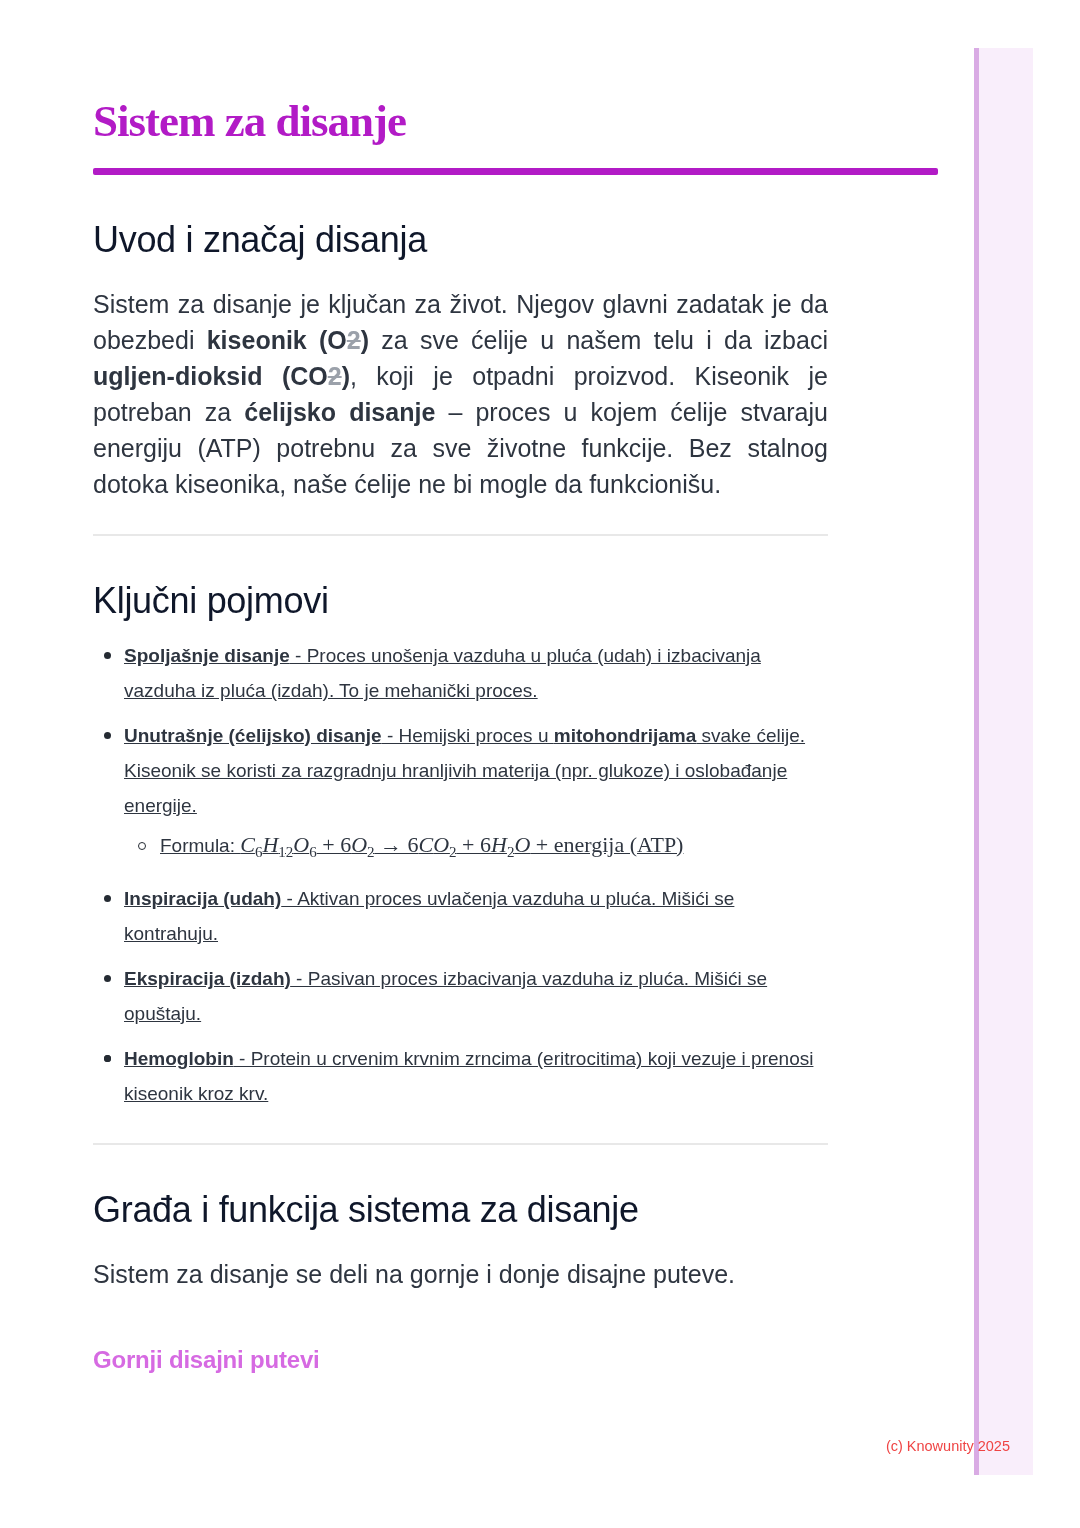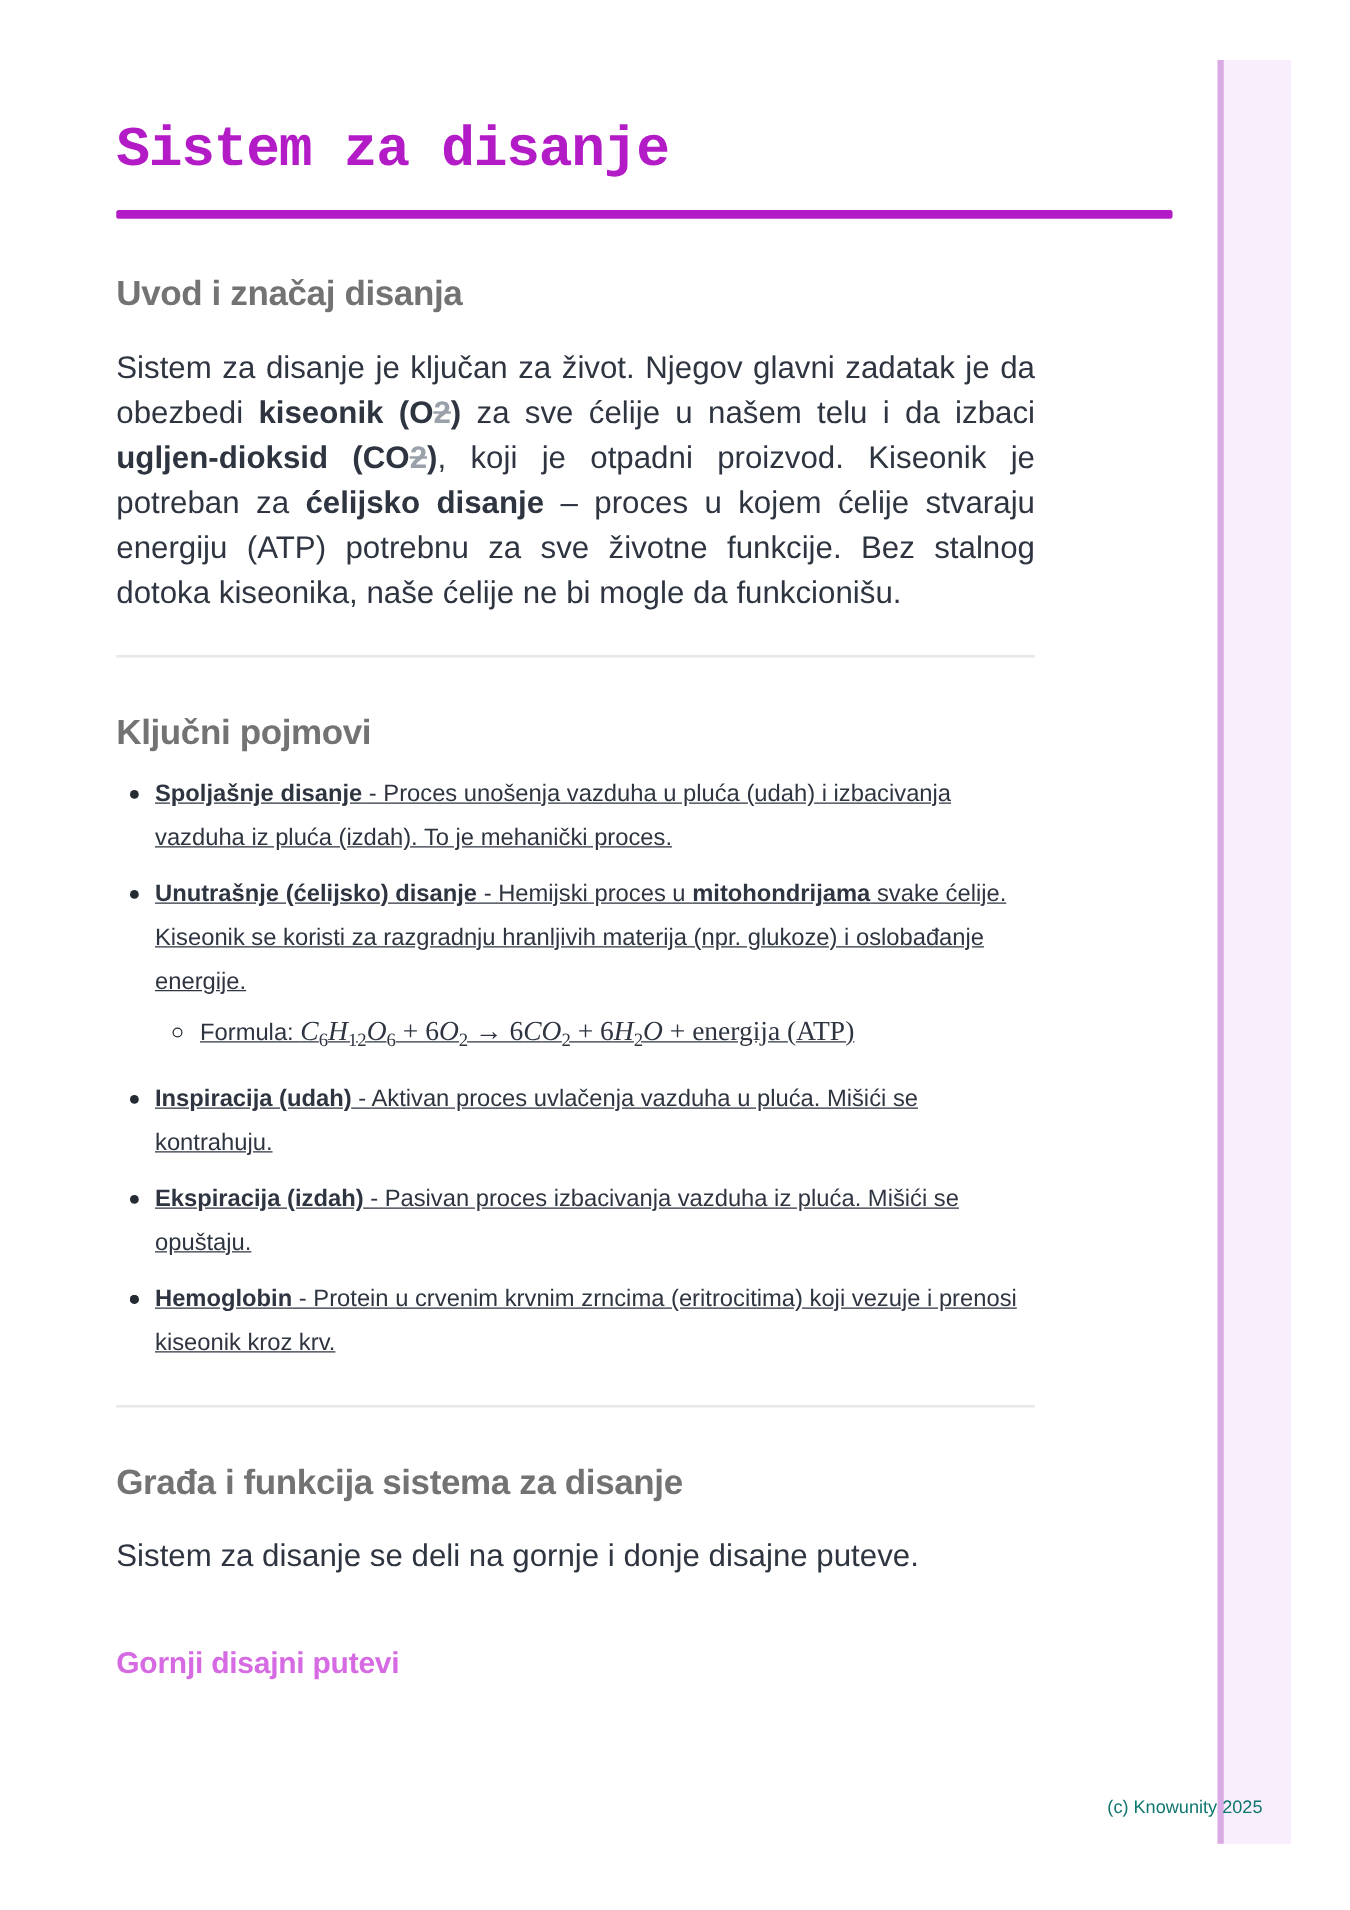--- a/index.html
+++ b/index.html
@@ -12,39 +12,39 @@
     color:#2e3540;
     overflow:hidden;
   }
   .content {
     position:absolute;
     left:93px; top:0;
     width:735px;
   }
   h1 {
     margin-top:94px;
-    font-family:Liberation Mono, monospace;
+    font-family:Liberation Serif, serif;
     font-size:45px;
     font-weight:800;
     letter-spacing:-1px;
     line-height:1.2;
     color:#b21bc6;
   }
   .title-rule {
     margin-top:20px;
     width:845px;
     height:7px;
     background:#b21bc6;
     border-radius:2px;
   }
   h2 {
     margin-top:44px;
-    font-size:28px;
-    font-weight:700;
-    color:#737373;
+    font-size:36px;
+    font-weight:400;
+    color:#0f172a;
     letter-spacing:-0.3px;
   }
   h3 {
     margin-top:54px;
     font-size:24px;
     font-weight:700;
     color:#d66ae2;
     letter-spacing:-0.2px;
   }
   p {
@@ -115,21 +115,21 @@
     width:59px; height:1427px;
     background:#f9eefb;
     border-left:5px solid #d9abe4;
     z-index:1;
   }
   .footer {
     position:absolute;
     top:1438px;
     right:70px;
     font-size:14.5px;
-    color:#0f766e;
+    color:#ef4444;
     z-index:2;
     white-space:nowrap;
   }
 </style>
 </head>
 <body>
 
 <div class="content">
 
   <h1>Sistem za disanje</h1>

